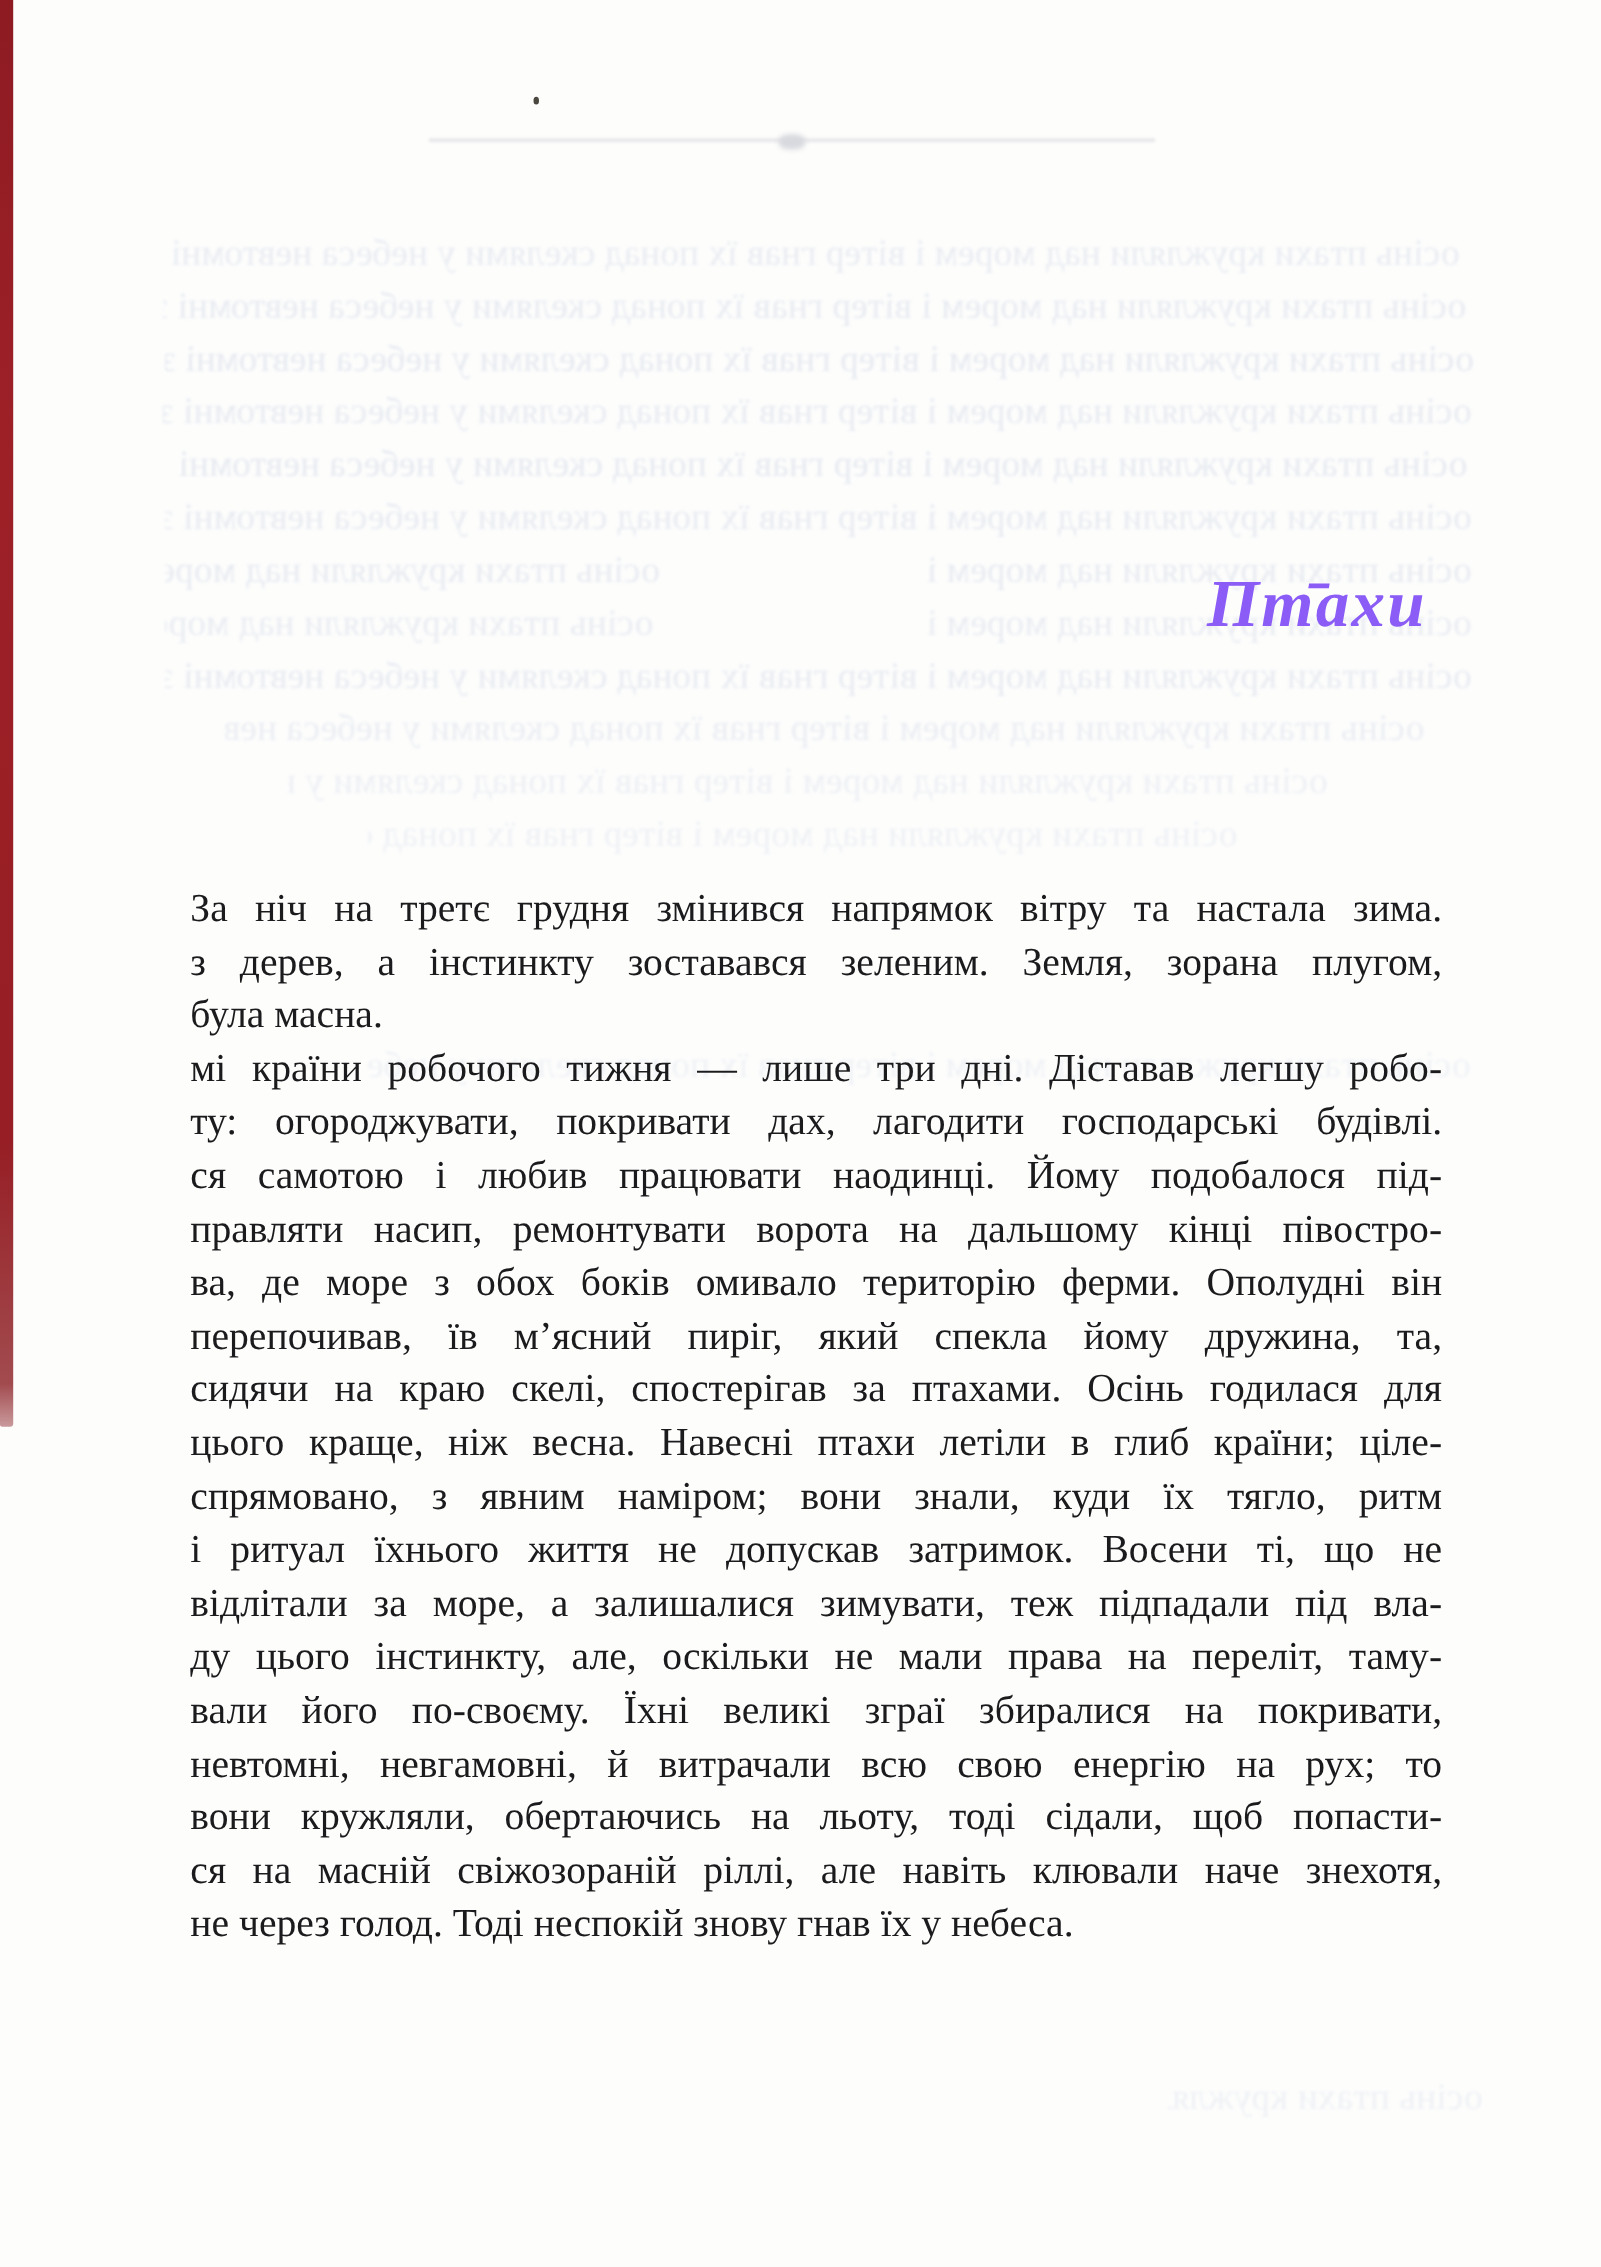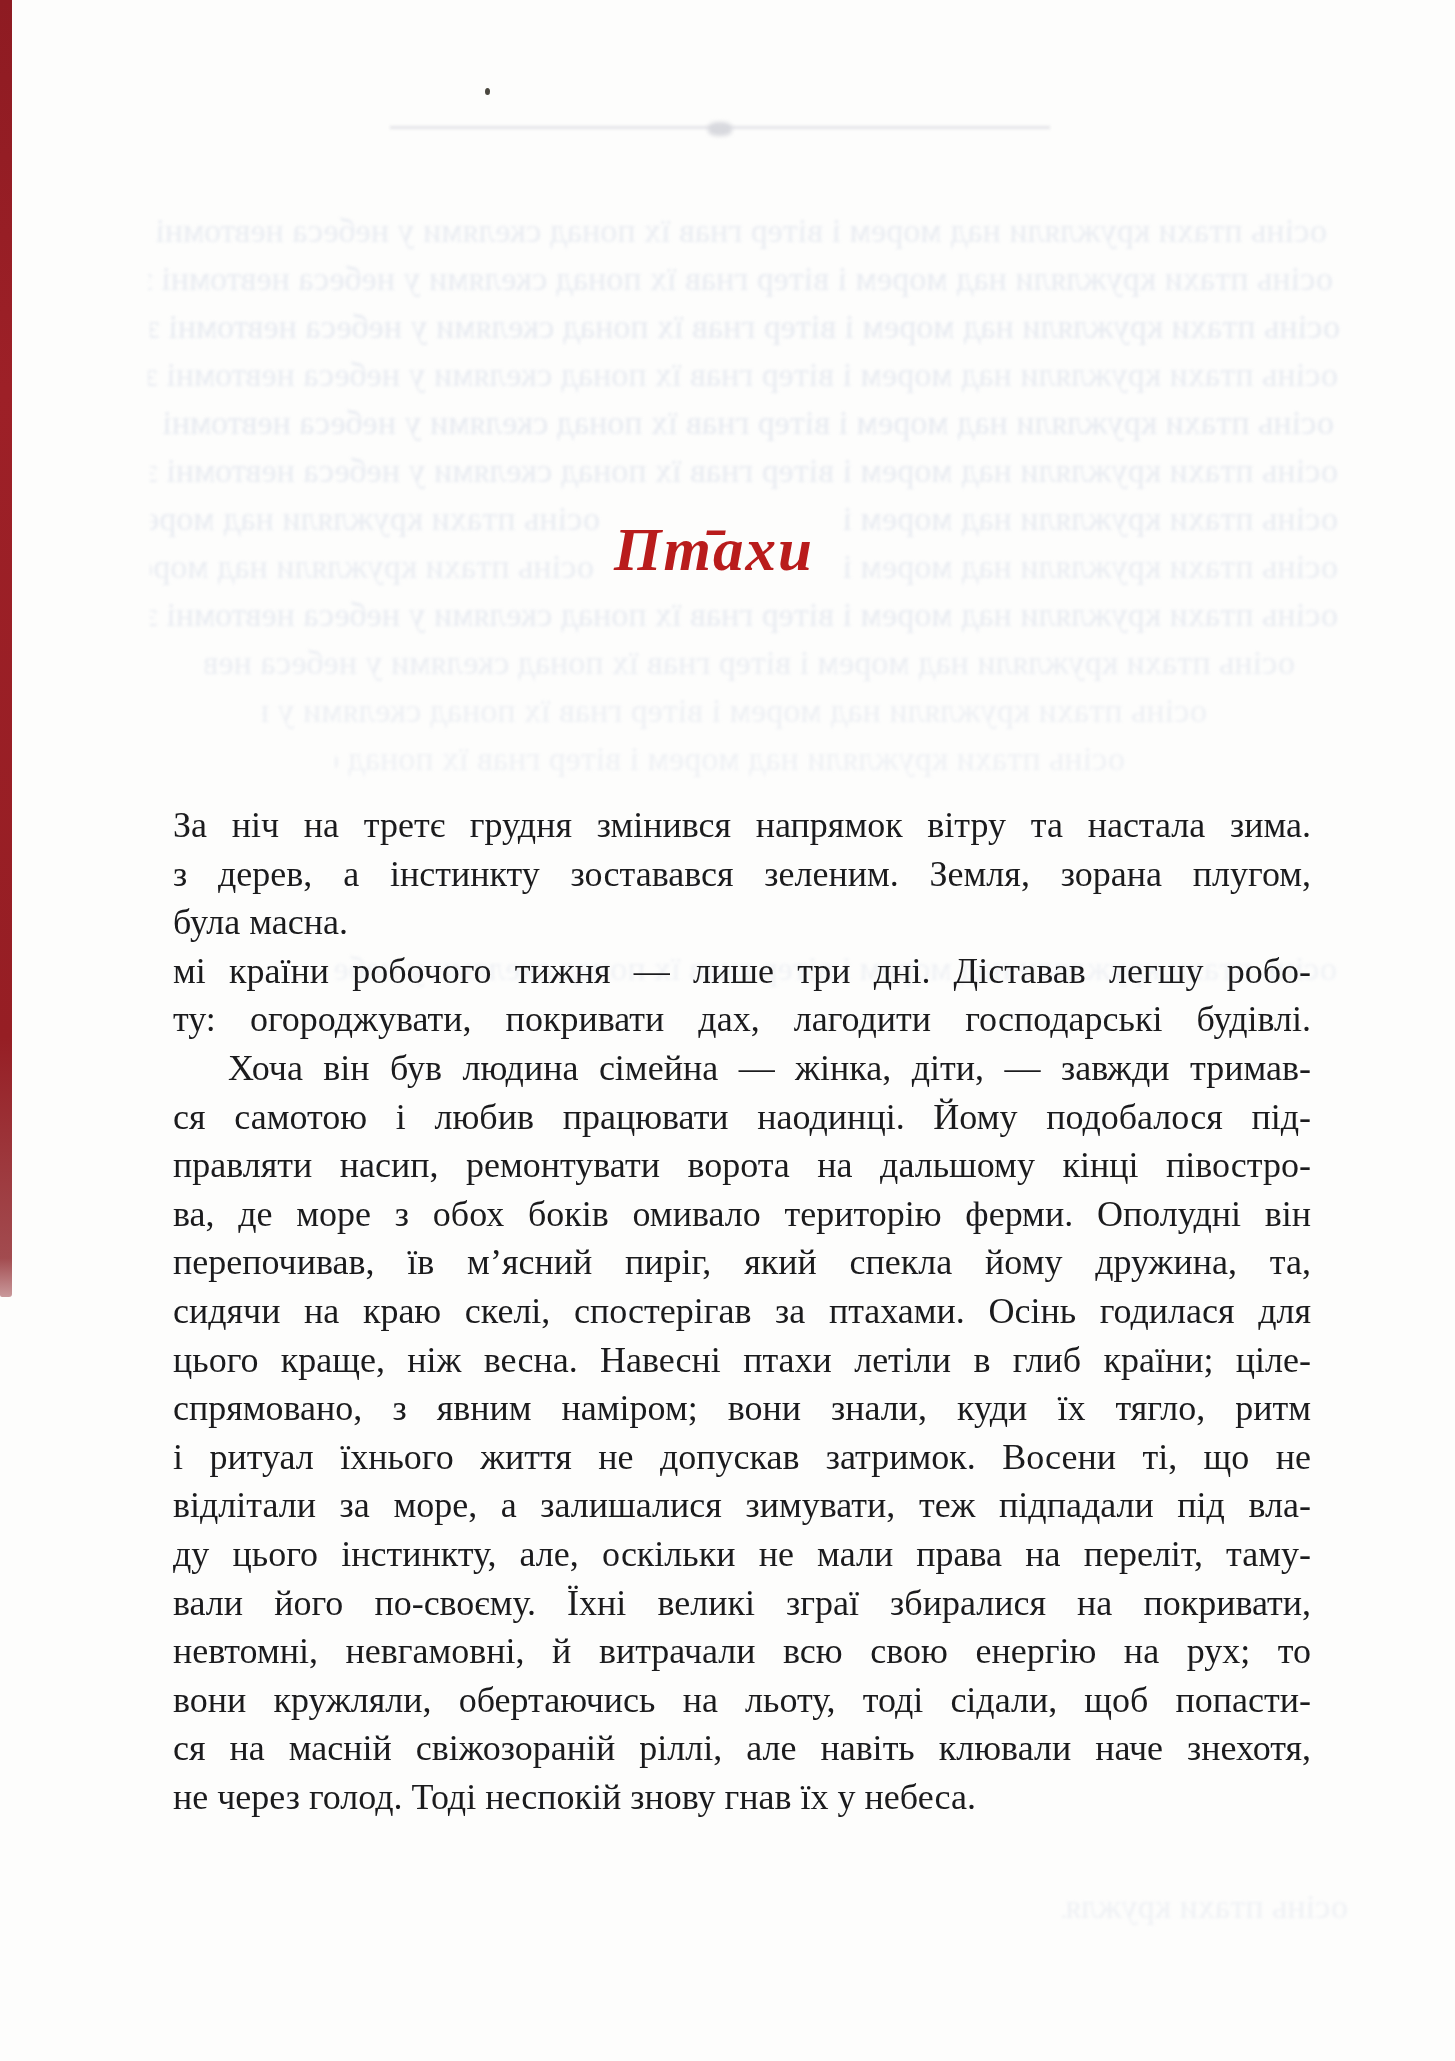--- a/index.html
+++ b/index.html
@@ -35,27 +35,27 @@
     background:#d8d9de;
     filter:blur(2.2px);
     border-radius:40%;
   }
   
   .title{
     position:absolute;
     left:145px;width:1166px;
     top:502px;height:96px;
     line-height:96px;
-    text-align:center;
+    text-align:right;
     transform:translateX(-14px);
     font-style:italic;
     font-weight:700;
     font-size:61px;
     letter-spacing:2px;
-    color:#b91c1c;
+    color:#8b5cf6;
   }
   
   .bodytext{
     position:absolute;
     left:145px;top:801px;width:1166px;
     font-size:36px;
     color:#1b1b1d;
   }
   .bline{
     text-align:justify;
@@ -109,21 +109,20 @@
     </div>
 
   <div class="title">Пт̄ахи</div>
 
   <div class="bodytext" id="body-lines">
       <div class="bline">За ніч на третє грудня змінився напрямок вітру та настала зима.</div>
       <div class="bline">з дерев, а інстинкту зоставався зеленим. Земля, зорана плугом,</div>
       <div class="bline pend">була масна.</div>
       <div class="bline">мі країни робочого тижня — лише три дні. Діставав легшу робо-</div>
       <div class="bline">ту: огороджувати, покривати дах, лагодити господарські будівлі.</div>
-      <div class="bline ind">Хоча він був людина сімейна — жінка, діти, — завжди тримав-</div>
       <div class="bline">ся самотою і любив працювати наодинці. Йому подобалося під-</div>
       <div class="bline">правляти насип, ремонтувати ворота на дальшому кінці півостро-</div>
       <div class="bline">ва, де море з обох боків омивало територію ферми. Ополудні він</div>
       <div class="bline">перепочивав, їв м’ясний пиріг, який спекла йому дружина, та,</div>
       <div class="bline">сидячи на краю скелі, спостерігав за птахами. Осінь годилася для</div>
       <div class="bline">цього краще, ніж весна. Навесні птахи летіли в глиб країни; ціле-</div>
       <div class="bline">спрямовано, з явним наміром; вони знали, куди їх тягло, ритм</div>
       <div class="bline">і ритуал їхнього життя не допускав затримок. Восени ті, що не</div>
       <div class="bline">відлітали за море, а залишалися зимувати, теж підпадали під вла-</div>
       <div class="bline">ду цього інстинкту, але, оскільки не мали права на переліт, таму-</div>

